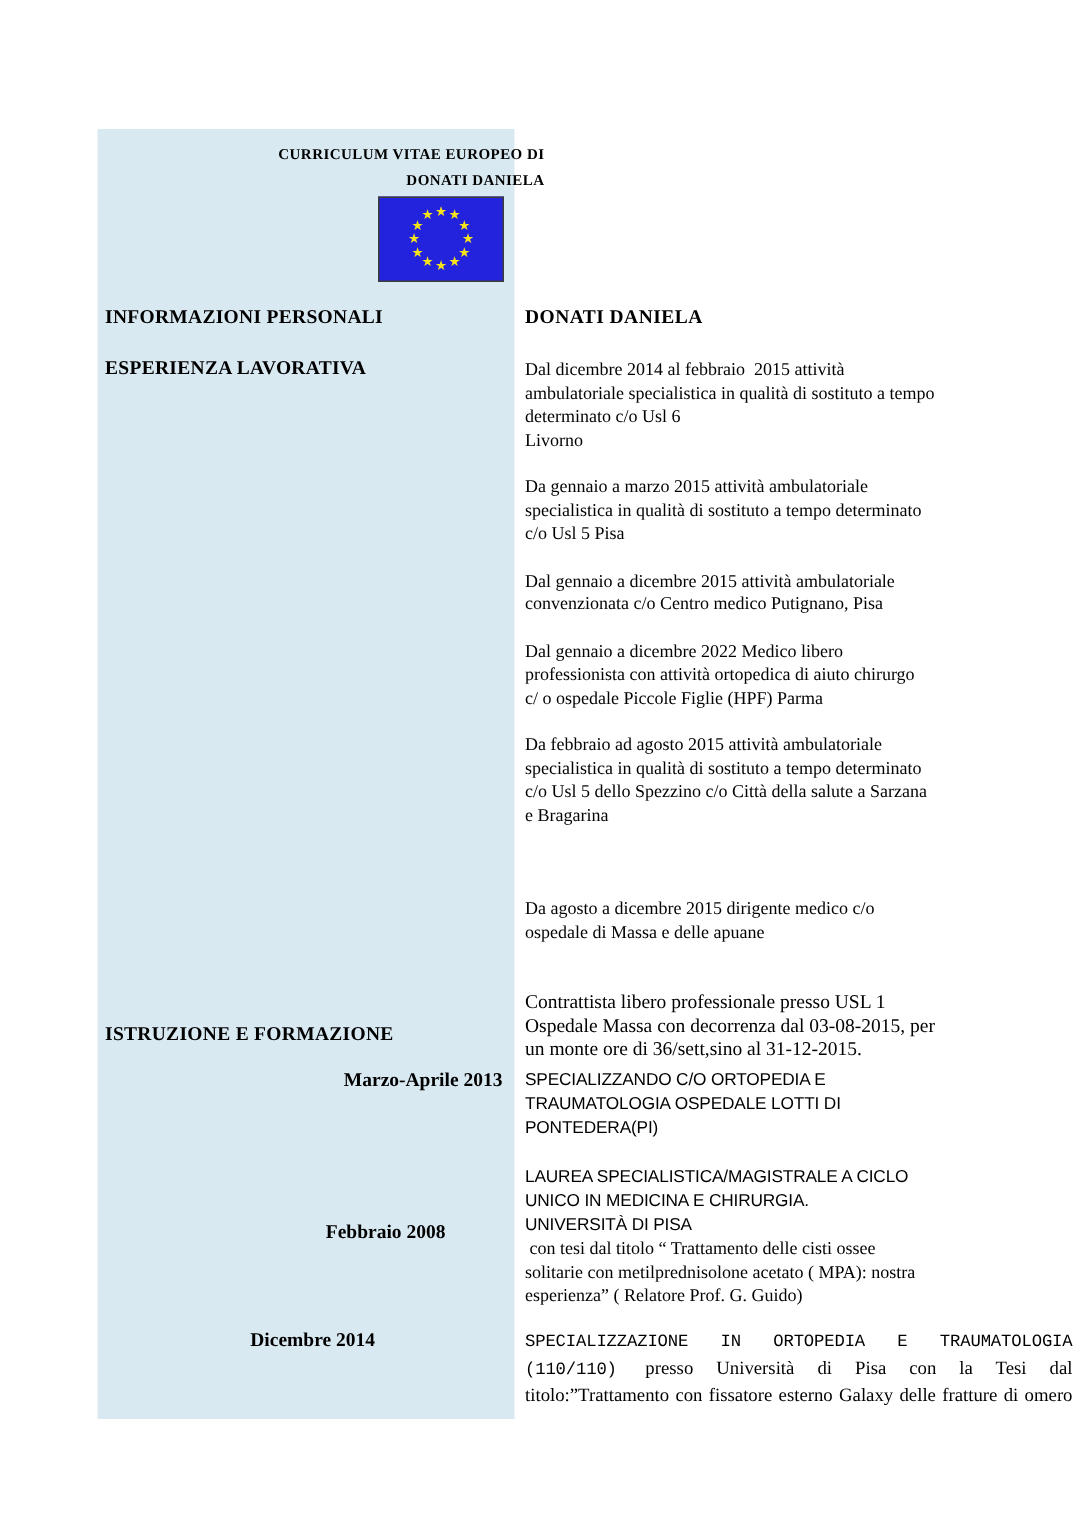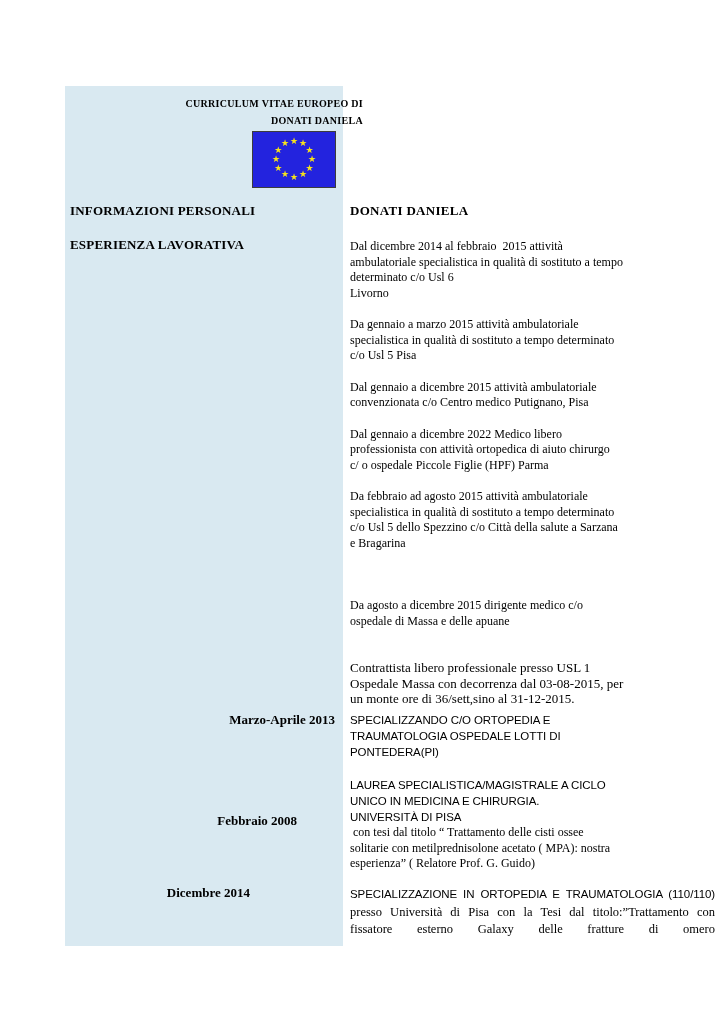--- a/index.html
+++ b/index.html
@@ -34,21 +34,21 @@
   .edu-content { position:absolute; left:350px; width:368px; }
   .edu-content-1 { top:712px; }
   .edu-content-2 { top:777px; }
   .edu-content-3 { top:885px; width:365px; }
   .edu-caps {
     font-family:"Liberation Sans", sans-serif; font-size:11.5px; line-height:16px;
     letter-spacing:-0.1px; white-space:pre-wrap;
   }
   .edu-body { font-size:12px; line-height:15.5px; white-space:pre-wrap; }
   .justified { text-align:justify; text-align-last:justify; line-height:16.5px; }
-  .caps-inline { font-family:Liberation Sans, sans-serif; font-size:11.5px; letter-spacing:-0.1px; }
+  .caps-inline { font-family:Liberation Mono, monospace; font-size:11.5px; letter-spacing:-0.1px; }
   .serif-inline { font-size:12.5px; }
 </style>
 </head>
 <body>
 
 <div class="page" style="background: rgb(255, 255, 255);">
 
   <div class="panel" style="background: rgb(217, 233, 241);"></div>
 
   <div class="cv-title">CURRICULUM VITAE EUROPEO DI
@@ -94,20 +94,21 @@
 e Bragarina</p>
     <p>
       <span class="seg">Da agosto a dicembre 2015 dirigente medico c/o
 ospedale di Massa e delle apuane</span>
       <span class="seg alt-serif">Contrattista libero professionale presso USL 1
 Ospedale Massa con decorrenza dal 03-08-2015, per
 un monte ore di 36/sett,sino al 31-12-2015.</span>
     </p>
   </div>
 
+  <div class="side-label lbl-edu">ISTRUZIONE E FORMAZIONE</div>
 
   <div class="edu-date edu-date-1">Marzo-Aprile 2013</div>
   <div class="edu-content edu-content-1">
     <div class="edu-caps">SPECIALIZZANDO C/O ORTOPEDIA E
 TRAUMATOLOGIA OSPEDALE LOTTI DI
 PONTEDERA(PI)</div>
   </div>
 
   <div class="edu-date edu-date-2">Febbraio 2008</div>
   <div class="edu-content edu-content-2">

